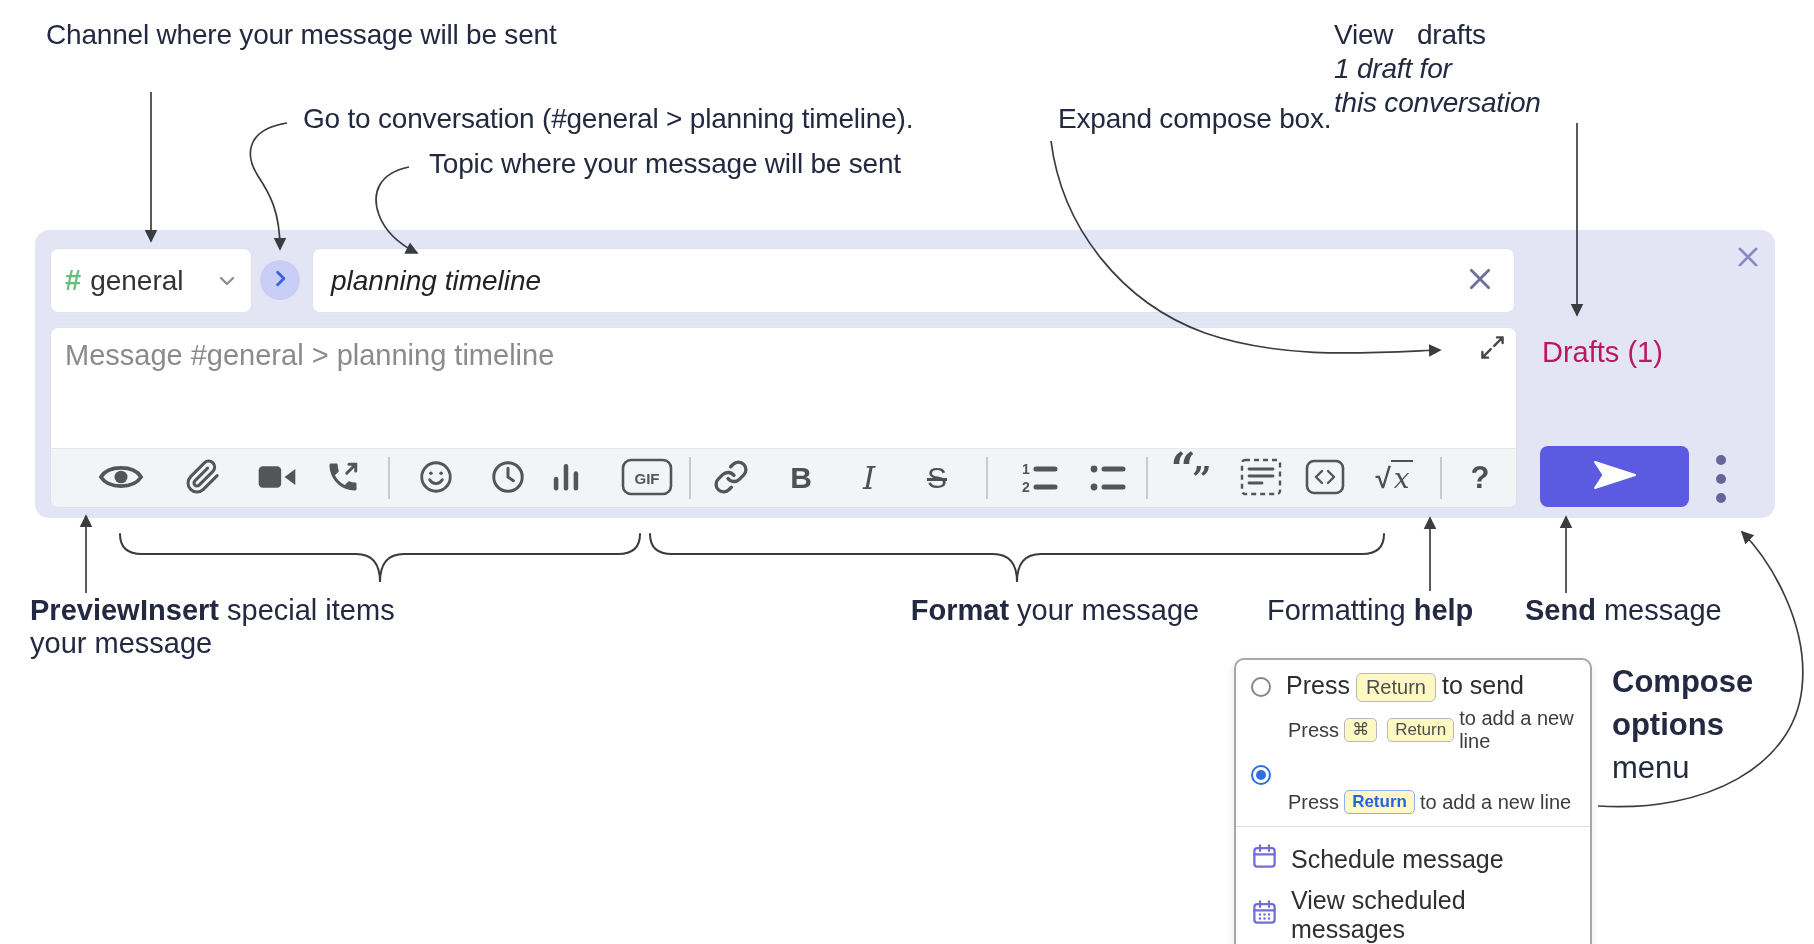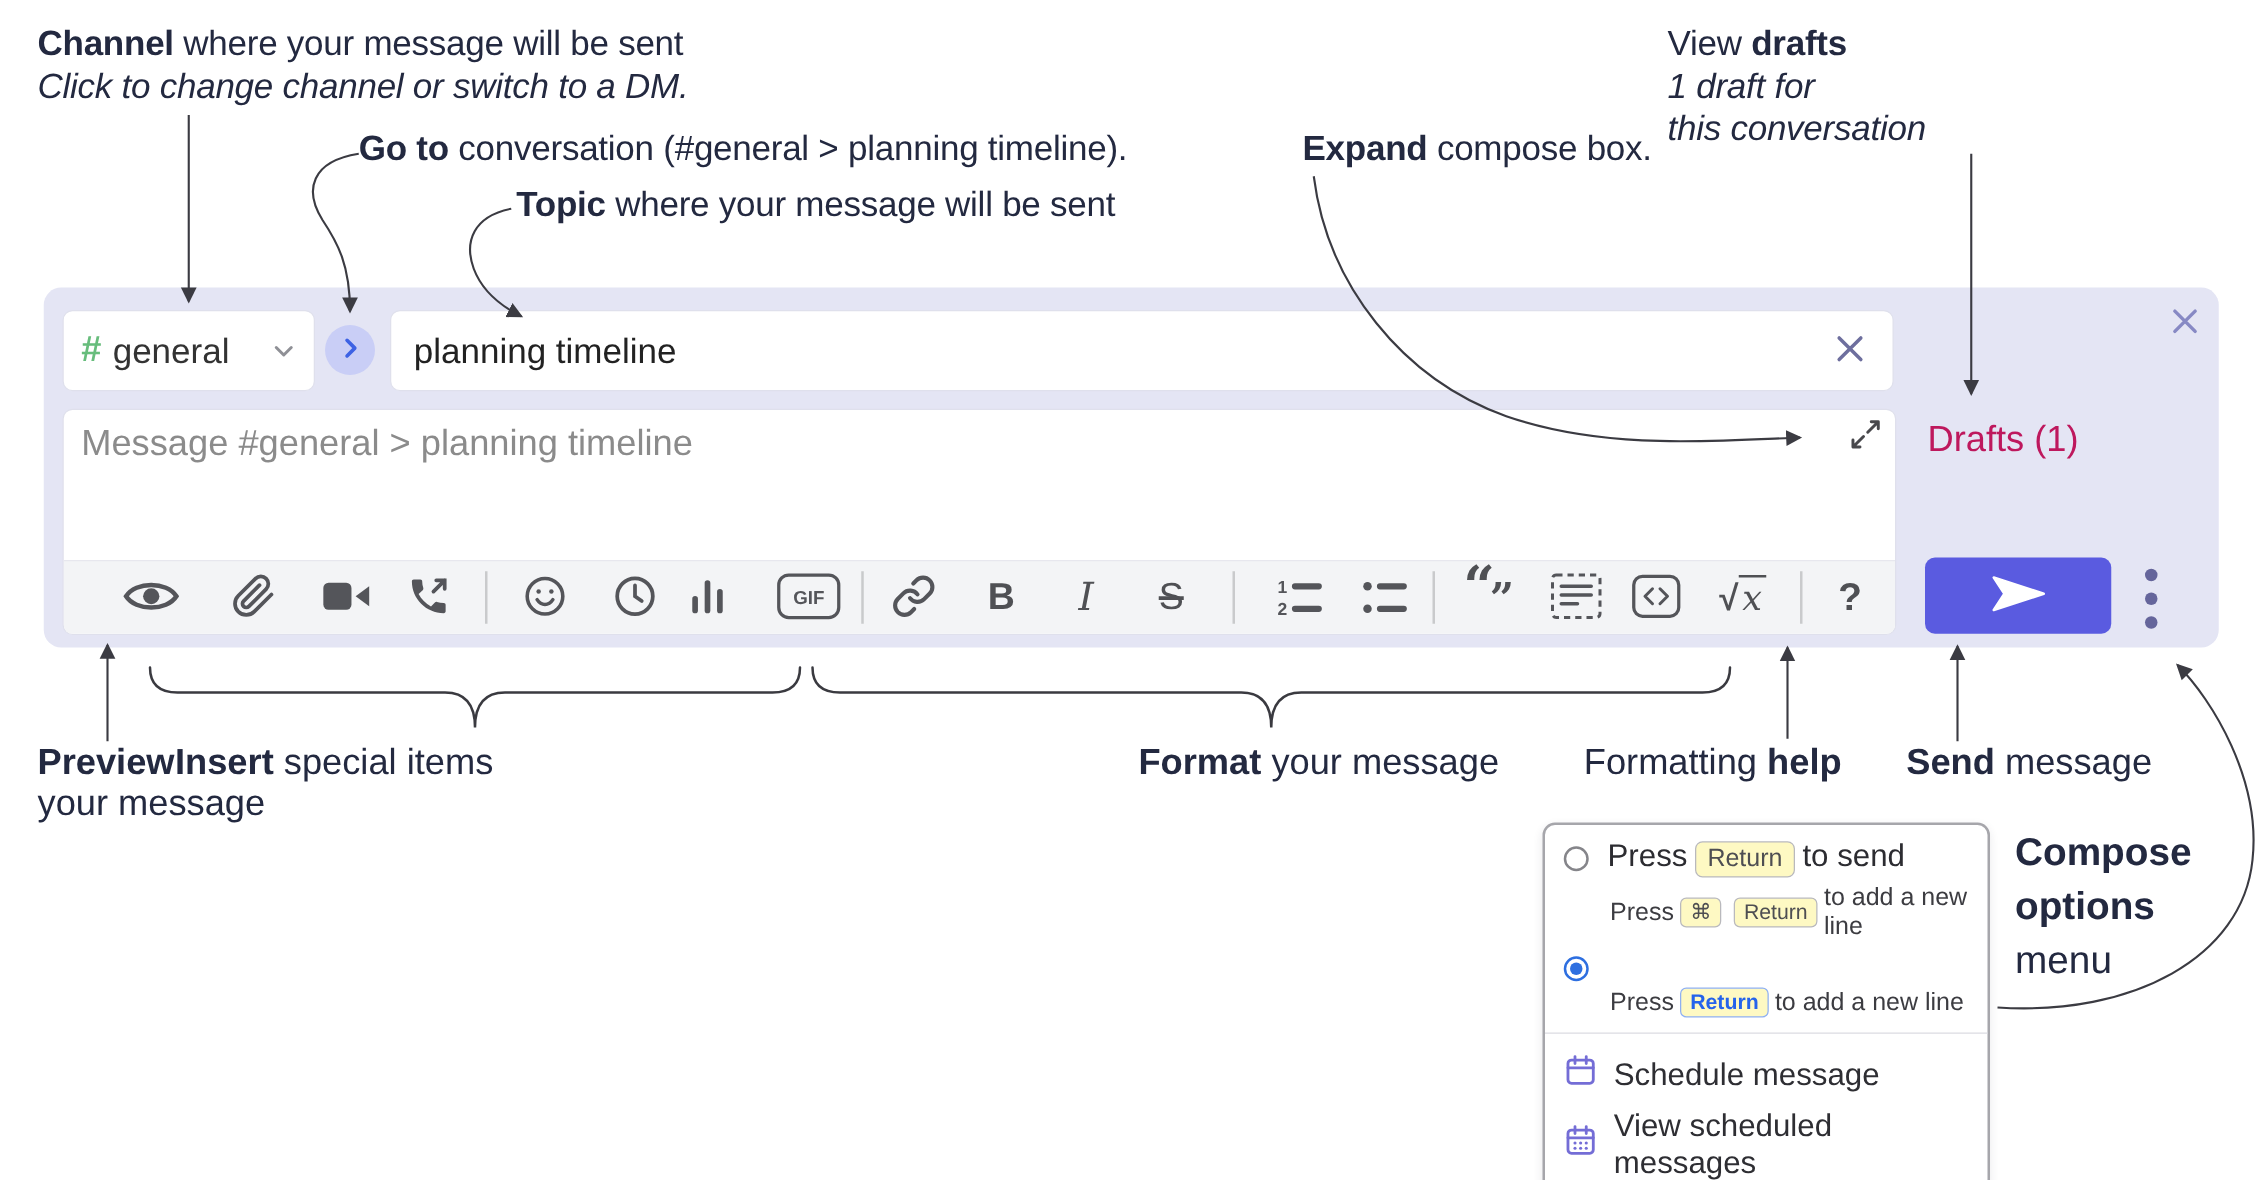--- a/index.html
+++ b/index.html
@@ -1,20 +1,20 @@
 <!DOCTYPE html>
 <html><head>
 <meta charset="utf-8">
 <style>
   html,body{margin:0;padding:0;background:#fff;}
   .canvas{position:relative;width:1814px;height:944px;background:#fff;overflow:hidden;
           font-family:"Liberation Sans","DejaVu Sans",sans-serif;color:#232940;}
   
   .ann{position:absolute;font-size:28px;line-height:34px;letter-spacing:-0.2px;color:#232940;white-space:nowrap;}
-  .ann b{font-weight:700;}
+  .ann b{font-weight:400;margin-left:16px;}
   .ann i{font-style:italic;}
   .ann-channel{left:30px;top:18px;}
   .ann-goto{left:287px;top:102px;}
   .ann-topic{left:413px;top:147px;}
   .ann-expand{left:1042px;top:102px;}
   .ann-viewdrafts{left:1334px;top:18px;}
   .lbl{position:absolute;top:594px;font-size:29px;line-height:33px;color:#232940;white-space:nowrap;}
   .lbl b{font-weight:700;}
   .lbl-preview{left:30px;}
   .lbl-insert{left:140px;width:500px;text-align:left;}
@@ -28,21 +28,21 @@
   
   .compose{position:absolute;left:35px;top:230px;width:1740px;height:288px;background:#e4e5f4;
            border-radius:14px;z-index:1;}
   .whitebox{position:absolute;background:#fff;border:1px solid #dfe0ec;border-radius:8px;box-sizing:border-box;}
   .channel-box{left:15px;top:18px;width:202px;height:65px;display:flex;align-items:center;padding:0 12px 0 14px;cursor:pointer;}
   .hash{font-weight:700;font-size:29px;color:#67bd7c;margin-right:9px;}
   .channel-name{font-size:28px;color:#333;}
   .channel-box .chev{margin-left:auto;display:flex;}
   .goto-btn{position:absolute;left:225px;top:30px;width:40px;height:40px;border-radius:50%;background:#c9cef6;
             display:flex;align-items:center;justify-content:center;border:none;cursor:pointer;}
-  .topic-box{left:277px;top:18px;width:1203px;height:65px;display:flex;align-items:center;padding:0 18px;}
+  .topic-box{left:277px;top:18px;width:1203px;height:65px;display:flex;align-items:center;padding:0 18px;font-style:italic;}
   .topic-text{font-size:28px;color:#222;}
   .topic-clear{margin-left:auto;display:flex;cursor:pointer;background:none;border:none;padding:0;}
   .close-btn{position:absolute;right:12px;top:12px;background:none;border:none;padding:0;cursor:pointer;display:flex;}
   .msg-box{left:15px;top:97px;width:1467px;height:181px;overflow:hidden;padding:0;}
   .placeholder{position:absolute;left:14px;top:11px;font-size:29px;color:#8b8b8b;}
   .expand-btn{position:absolute;right:10px;top:6px;background:none;border:none;padding:0;cursor:pointer;display:flex;}
   .toolbar{position:absolute;left:0;bottom:0;width:100%;height:58px;background:#f3f4f6;border-top:1px solid #e7e7ee;}
   .tb-i{position:absolute;top:0;height:58px;width:56px;display:flex;align-items:center;justify-content:center;
         transform:translateX(-50%);cursor:pointer;background:none;border:none;padding:0;}
   .tb-d{position:absolute;top:8px;height:42px;width:2px;background:#c9cacc;transform:translateX(-50%);}
@@ -78,21 +78,20 @@
   .m-row{display:flex;align-items:center;gap:13px;font-size:25px;color:#2e2e33;padding:5px 0;cursor:pointer;}
   .m-row svg{flex:none;}
 </style>
 </head>
 <body>
 
 <div class="canvas">
 
   <div class="ann ann-channel">
     <div><b>Channel</b><span> where your message will be sent</span></div>
-    <div><i>Click to change channel or switch to a DM.</i></div>
   </div>
 
   <div class="ann ann-goto">
     <b>Go to</b><span> conversation (#general &gt; planning timeline).</span>
   </div>
 
   <div class="ann ann-topic">
     <b>Topic</b><span> where your message will be sent</span>
   </div>
 

